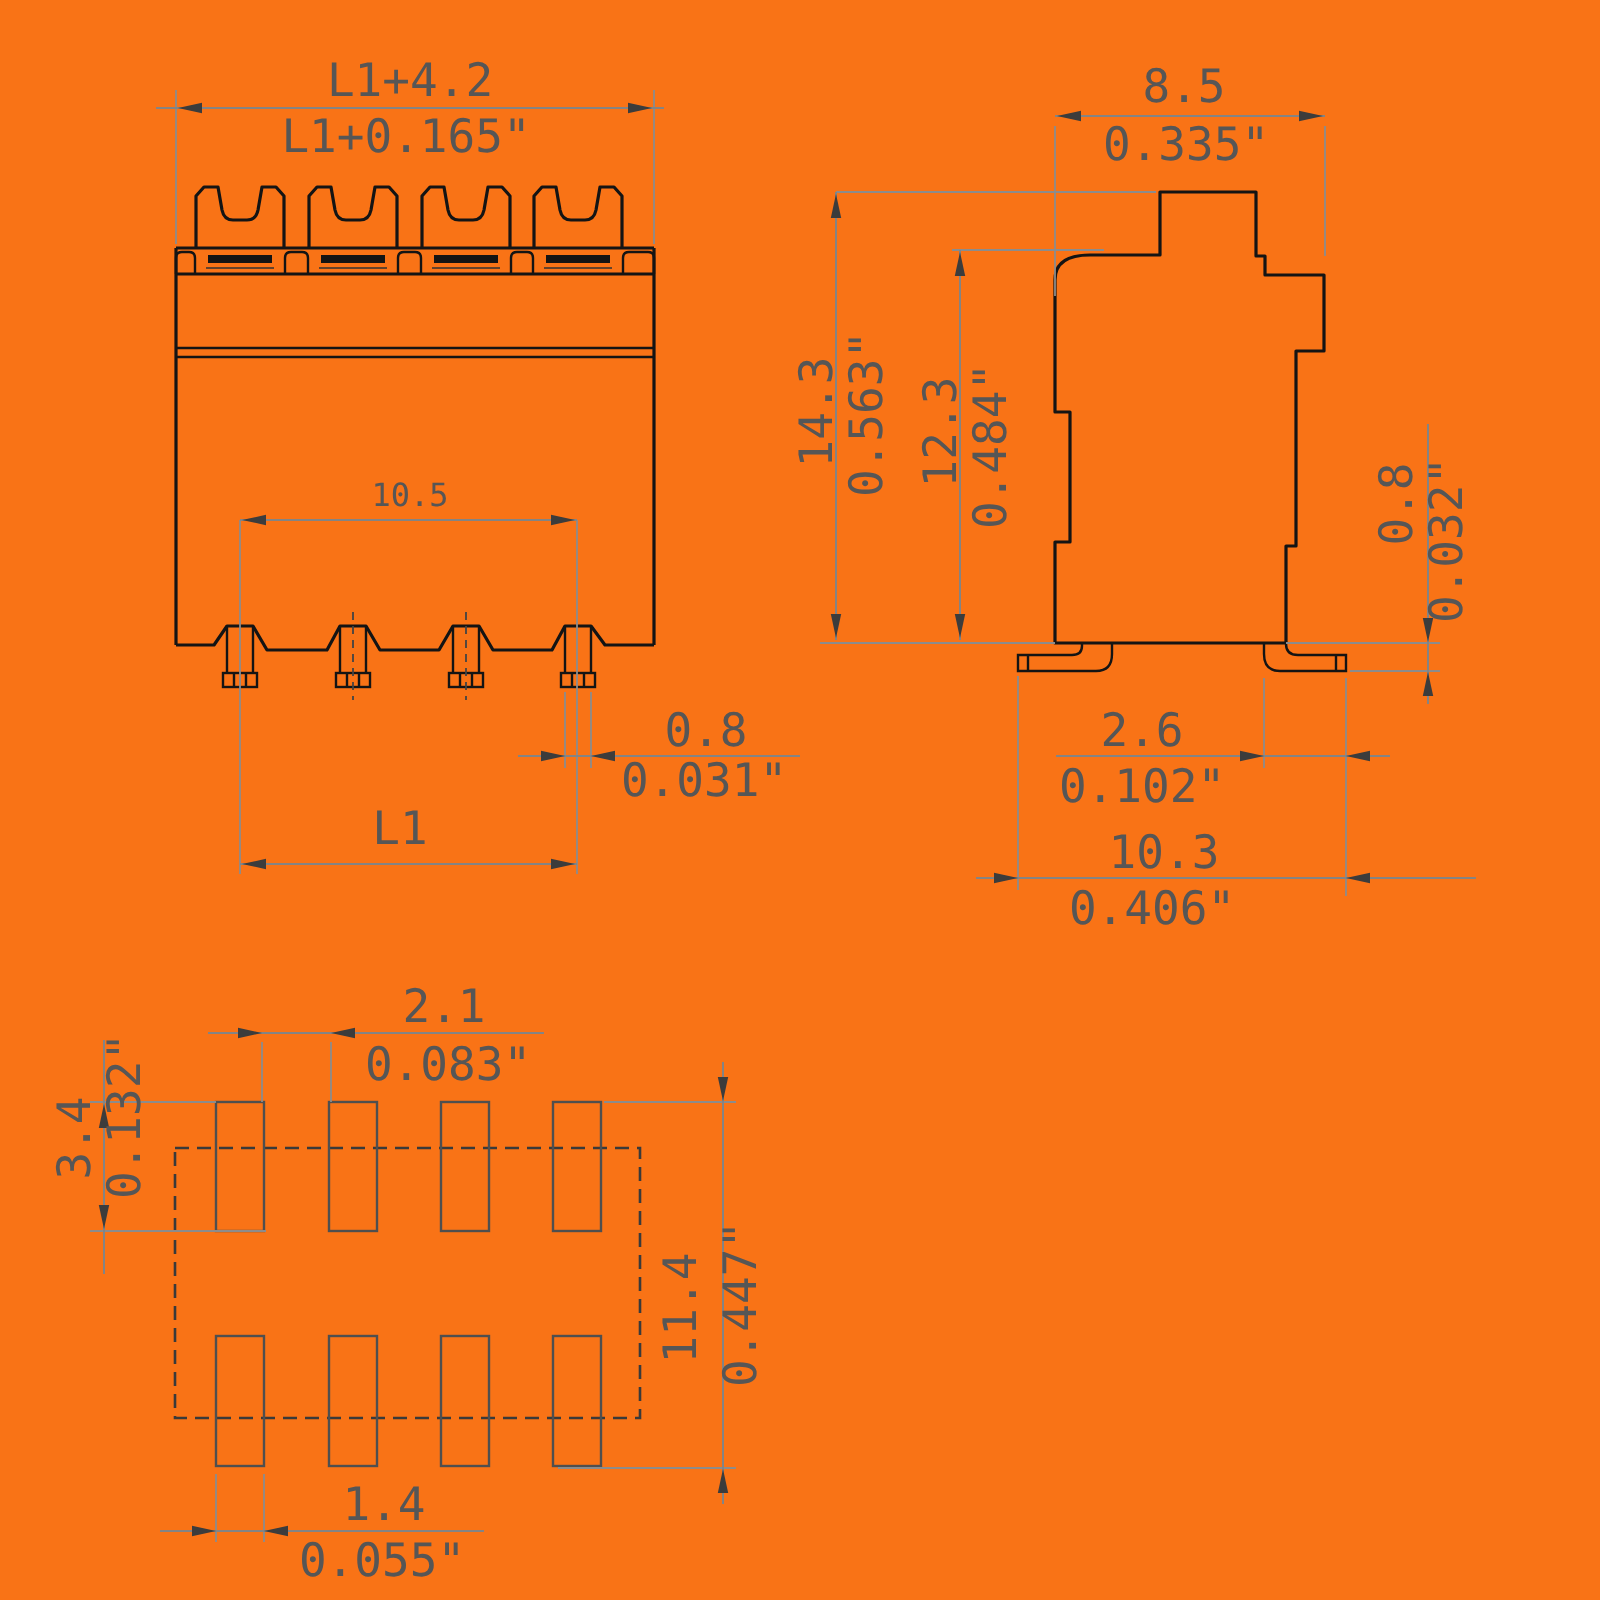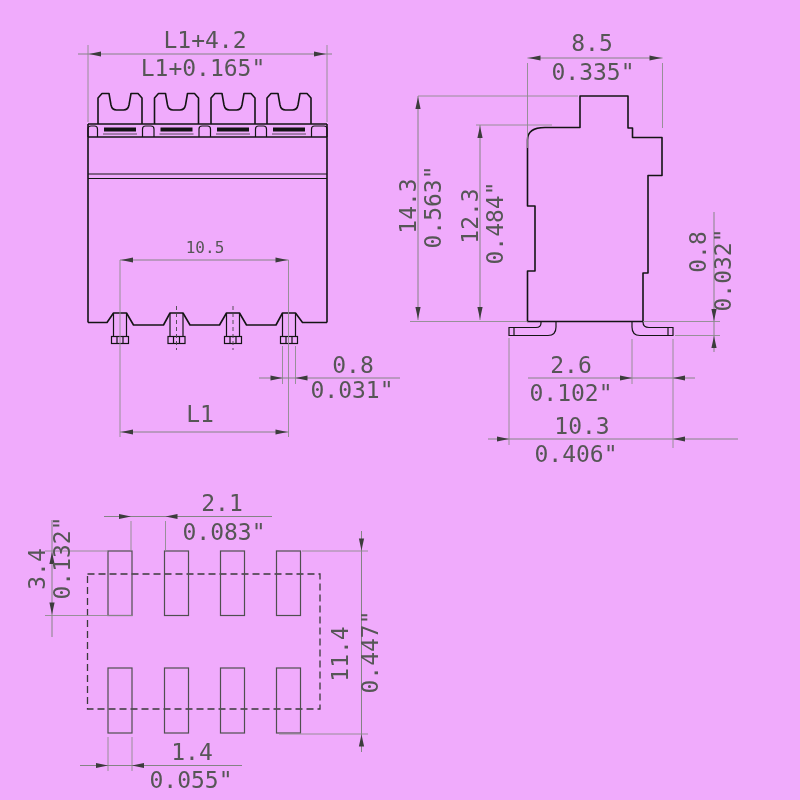--- a/index.html
+++ b/index.html
@@ -1,16 +1,16 @@
 <!DOCTYPE html>
 <html><head>
 <meta charset="utf-8">
 <style>
   html,body{margin:0;padding:0;background:#ffffff;}
-  .stage{width:800px;height:800px;position:relative;background:#f0abfc;}
+  .stage{width:800px;height:800px;position:relative;background:#f97316;}
   svg{display:block;}
   text{font-family:"DejaVu Sans Mono","Liberation Mono",monospace;fill:#565656;}
   .dim-t{font-size:23px;}
   .dim-s{font-size:16px;}
   .outline{stroke:#141414;stroke-width:1.6;fill:none;stroke-linejoin:round;}
   .thin{stroke:#141414;stroke-width:1.2;fill:none;}
   .dimline{stroke:#848484;stroke-width:1;fill:none;}
   .extline{stroke:#8c8c8c;stroke-width:0.9;fill:none;}
   .arrow{fill:#3c3c3c;stroke:none;}
   .pad{stroke:#4f4f4f;stroke-width:1.2;fill:none;}

